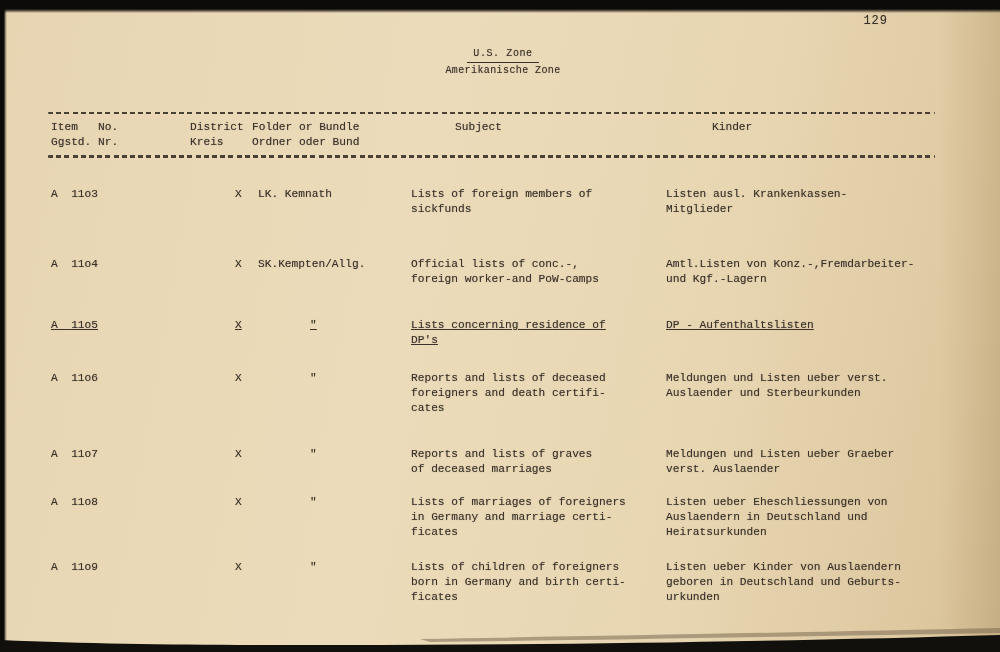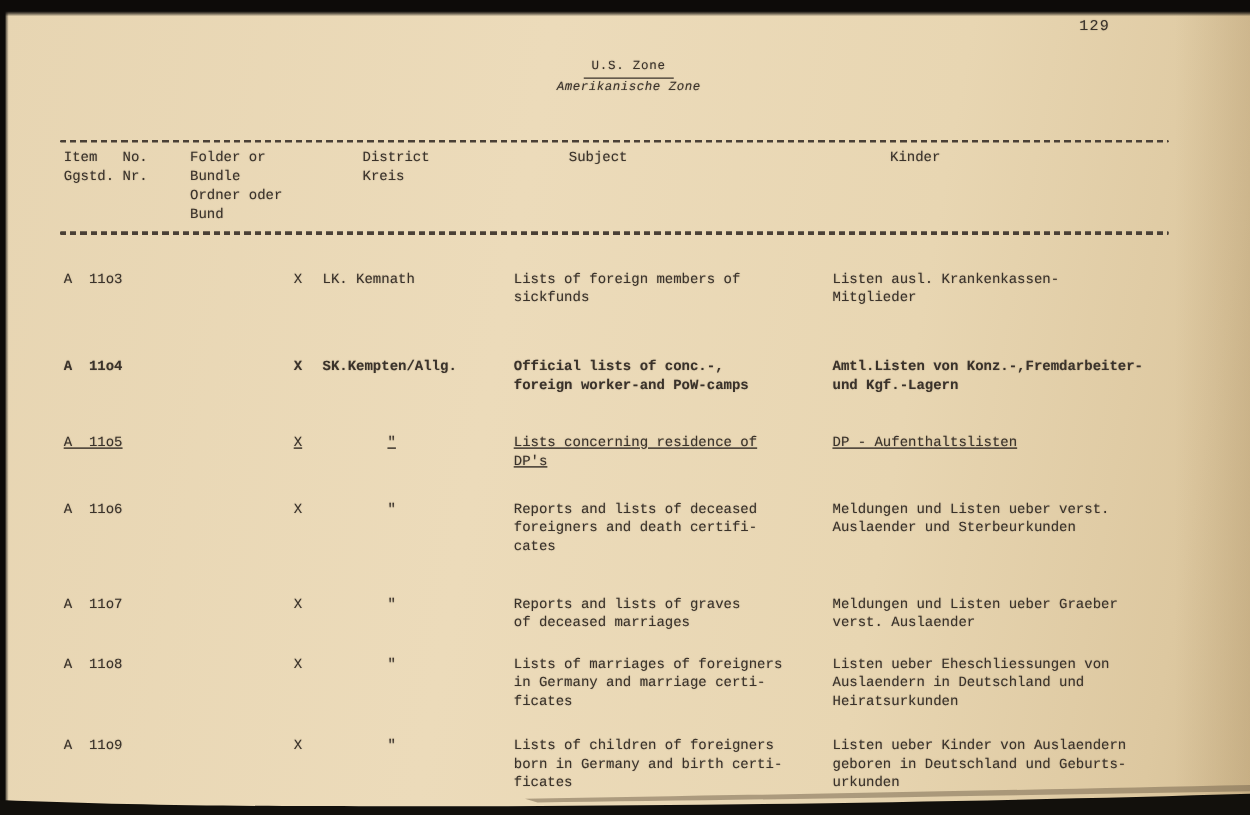--- a/index.html
+++ b/index.html
@@ -13,42 +13,42 @@
   .scan-left-band{position:absolute;top:0;left:0;width:7px;height:100%;background:linear-gradient(90deg,#0d0b09 0 4px,rgba(13,11,9,.5) 5px,transparent);z-index:5;}
   .scan-right-shade{position:absolute;top:0;right:0;width:60px;height:100%;background:linear-gradient(90deg,transparent,rgba(140,108,60,.20));z-index:4;}
   .scan-bottom{position:absolute;left:0;bottom:0;width:1000px;height:30px;z-index:6;}
 
   .sheet{position:relative;width:100%;height:100%;box-sizing:border-box;padding:24px 65px 0 48px;z-index:2;}
 
   .page-number{position:absolute;top:14px;right:112px;font-size:12px;letter-spacing:1px;}
 
   .title-block{width:220px;margin:22px 0 0 345px;text-align:center;font-size:10px;line-height:15px;}
   .title-en{display:inline-block;border-bottom:1.2px solid #3a322a;padding:0 6px 1px 6px;letter-spacing:.6px;}
-  .title-de{letter-spacing:.4px;font-style:italic;}
+  .title-de{letter-spacing:.4px;}
 
   .dashes{height:2.4px;background:repeating-linear-gradient(90deg,#4a4036 0,#4a4036 5px,transparent 5px,transparent 8.2px);border-radius:1px;}
   .dash-top{margin-top:34px;}
   .dash-under{margin-top:5px;margin-bottom:29px;}
 
   .tbl{font-size:11.2px;line-height:15px;}
   .row{display:grid;grid-template-columns:102px 100px 158px 252px 1fr;align-items:start;}
   .cell{white-space:pre-wrap;}
   .head-row{margin-top:6px;}
   .c-item{padding-left:3px;}
   .c-folder-x{padding-left:85px;}
   .c-district{padding-left:8px;}
   .c-district.ditto{padding-left:60px;}
   .h-district{padding-left:40px;}
   .h-subject{padding-left:47px;}
   .h-betreff{padding-left:52px;}
   .c-subject{padding-left:3px;}
   .c-betreff{padding-left:6px;}
 
   .r1{margin-bottom:40px;}
-  .r2{margin-bottom:31px;font-weight:bold;}
+  .r2{margin-bottom:31px;}
   .r3{margin-bottom:23px;text-decoration:underline;}
   .r4{margin-bottom:31px;}
   .r5{margin-bottom:18px;}
   .r6{margin-bottom:20px;}
 
   .ink{text-shadow:0 0 1px rgba(58,50,42,.45);}
 </style>
 </head>
 <body>
 
@@ -64,24 +64,24 @@
     <div><span class="title-en ink">U.S. Zone</span></div>
     <div class="title-de ink">Amerikanische Zone</div>
   </div>
 
   <div class="dashes dash-top"></div>
 
   <div class="tbl">
     <div class="row head-row">
       <div class="cell c-item ink">Item   No.
 Ggstd. Nr.</div>
+      <div class="cell h-district ink">District
+Kreis</div>
       <div class="cell ink" style="padding-left:2px">Folder or Bundle
 Ordner oder Bund</div>
-      <div class="cell h-district ink">District
-Kreis</div>
       <div class="cell h-subject ink">Subject</div>
       <div class="cell h-betreff ink">Kinder</div>
     </div>
 
     <div class="dashes dash-under"></div>
 
     <div class="row r1">
       <div class="cell c-item ink">A  11o3</div>
       <div class="cell c-folder-x ink">X</div>
       <div class="cell c-district ink">LK. Kemnath</div>

